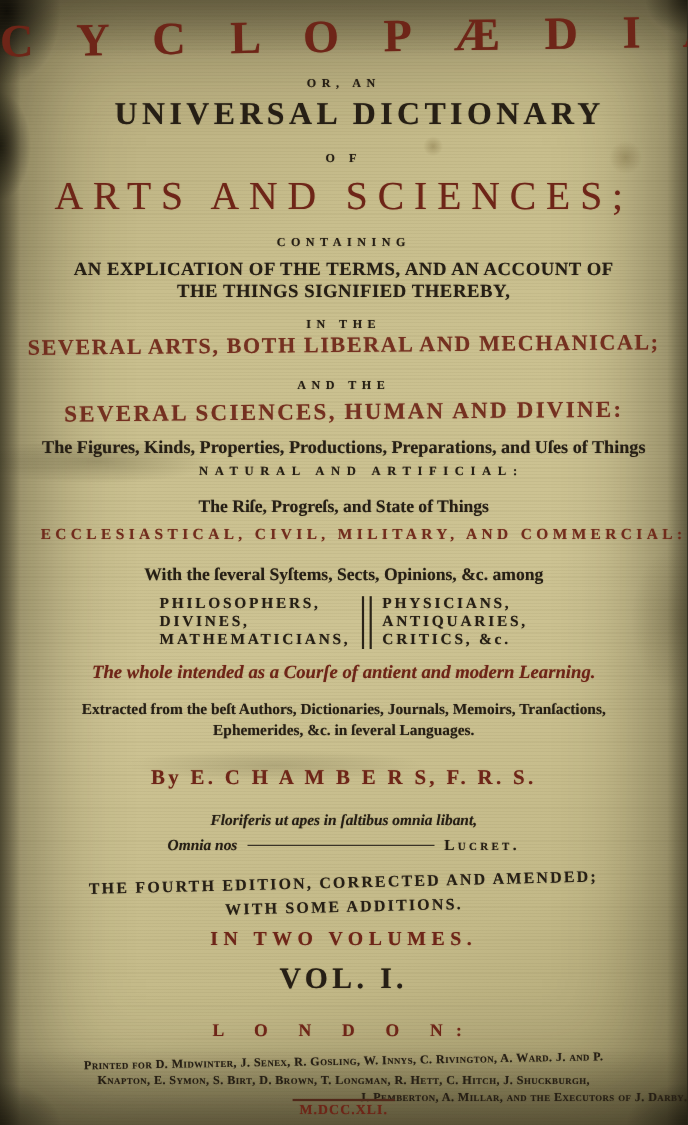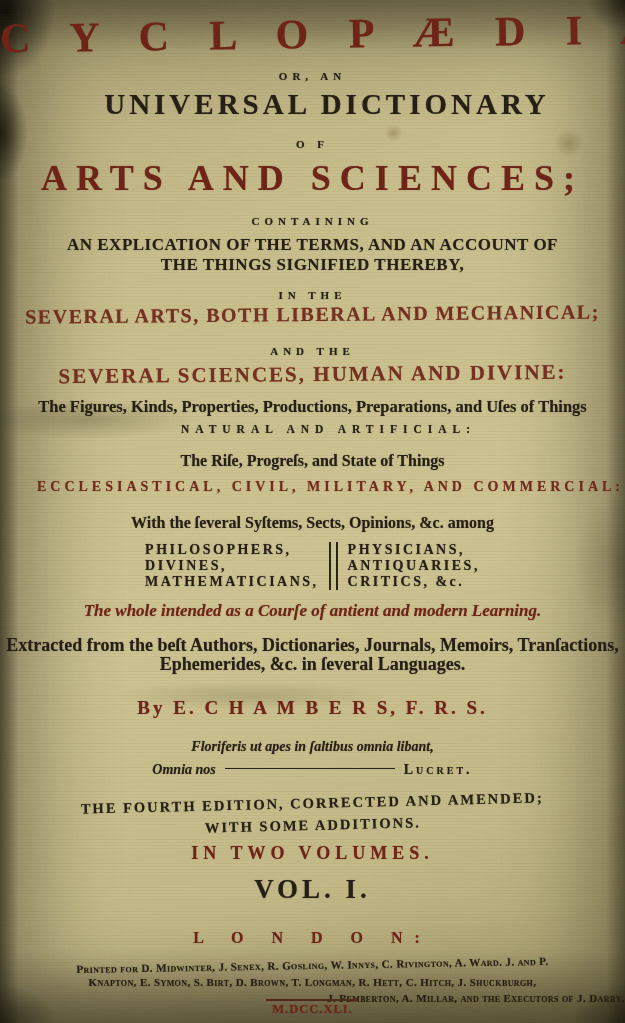--- a/index.html
+++ b/index.html
@@ -30,37 +30,37 @@
   }
   .line{position:absolute;left:0;right:0;text-align:center;white-space:nowrap;}
   .red{color:#6e2518;text-shadow:0 0 1px rgba(110,40,20,0.55);}
   .black{color:#261f15;text-shadow:0 0 1px rgba(40,30,15,0.5);}
   .caps-sm{font-weight:700;letter-spacing:5px;font-size:11px;}
 
   .t-main{top:10px;font-size:42px;letter-spacing:15px;font-weight:700;transform:rotate(-0.8deg);}
   .t-oran{top:70px;}
   .t-univ{top:88px;font-size:29px;letter-spacing:4px;font-weight:700;padding-left:29px;}
   .t-of{top:138px;}
-  .t-arts{top:157px;font-size:36px;letter-spacing:9px;font-weight:700;}
+  .t-arts{top:157px;font-size:36px;letter-spacing:9px;font-weight:400;}
   .t-containing{top:215px;}
   .t-expl{top:235px;font-size:17px;font-weight:700;letter-spacing:0.5px;line-height:20px;white-space:normal;}
   .t-inthe{top:289px;}
   .t-sevarts{top:303px;font-size:20px;letter-spacing:1.5px;font-weight:700;transform:rotate(-0.5deg);opacity:0.92;}
   .t-andthe{top:345px;}
   .t-sevsci{top:362px;font-size:21px;letter-spacing:2px;font-weight:700;transform:rotate(-0.5deg);opacity:0.92;}
   .t-figures{top:397px;font-size:16.5px;font-weight:700;}
   .t-natural{top:423px;font-size:11.5px;font-weight:700;letter-spacing:6px;padding-left:32px;}
   .t-rise{top:452px;font-size:16px;font-weight:700;}
   .t-eccl{top:479px;font-size:14px;letter-spacing:4px;font-weight:700;opacity:0.95;padding-left:36px;}
   .t-systems{top:514px;font-size:16px;font-weight:700;}
   .cols{top:542px;display:flex;justify-content:center;align-items:stretch;}
   .col{font-size:14px;font-weight:700;letter-spacing:2.5px;line-height:16px;text-align:left;}
   .col-divider{width:5px;border-left:2px solid #2a2318;border-right:2px solid #2a2318;margin:0 10px;}
   .t-intended{top:601px;font-size:17px;font-style:italic;font-weight:700;}
-  .t-extracted{top:636px;font-size:18px;font-weight:700;line-height:19px;white-space:normal;}
+  .t-extracted{top:636px;font-size:14px;font-weight:700;line-height:19px;white-space:normal;}
   .t-by{top:697px;font-size:19px;letter-spacing:3px;font-weight:700;}
   .t-quote1{top:739px;font-size:14px;font-style:italic;font-weight:700;}
   .quote2{top:762px;display:flex;justify-content:center;align-items:baseline;font-size:14px;}
   .quote2 .q-pre{font-style:italic;font-weight:700;}
   .q-dash{width:170px;border-bottom:1.5px solid #2b241c;margin:0 9px;align-self:center;transform:translateY(-2px);}
   .q-attr{font-variant:small-caps;letter-spacing:3px;font-weight:700;}
   .t-edition{top:792px;font-size:14.5px;font-weight:700;letter-spacing:2px;line-height:22px;white-space:normal;transform:rotate(-1.4deg);}
   .t-volumes{top:843px;font-size:18px;letter-spacing:5px;font-weight:700;transform:rotate(-0.9deeg);}
   .t-vol{top:874px;font-size:27px;letter-spacing:4px;font-weight:700;text-align:center;}
   .t-london{top:929px;font-size:16px;letter-spacing:12px;font-weight:700;}

